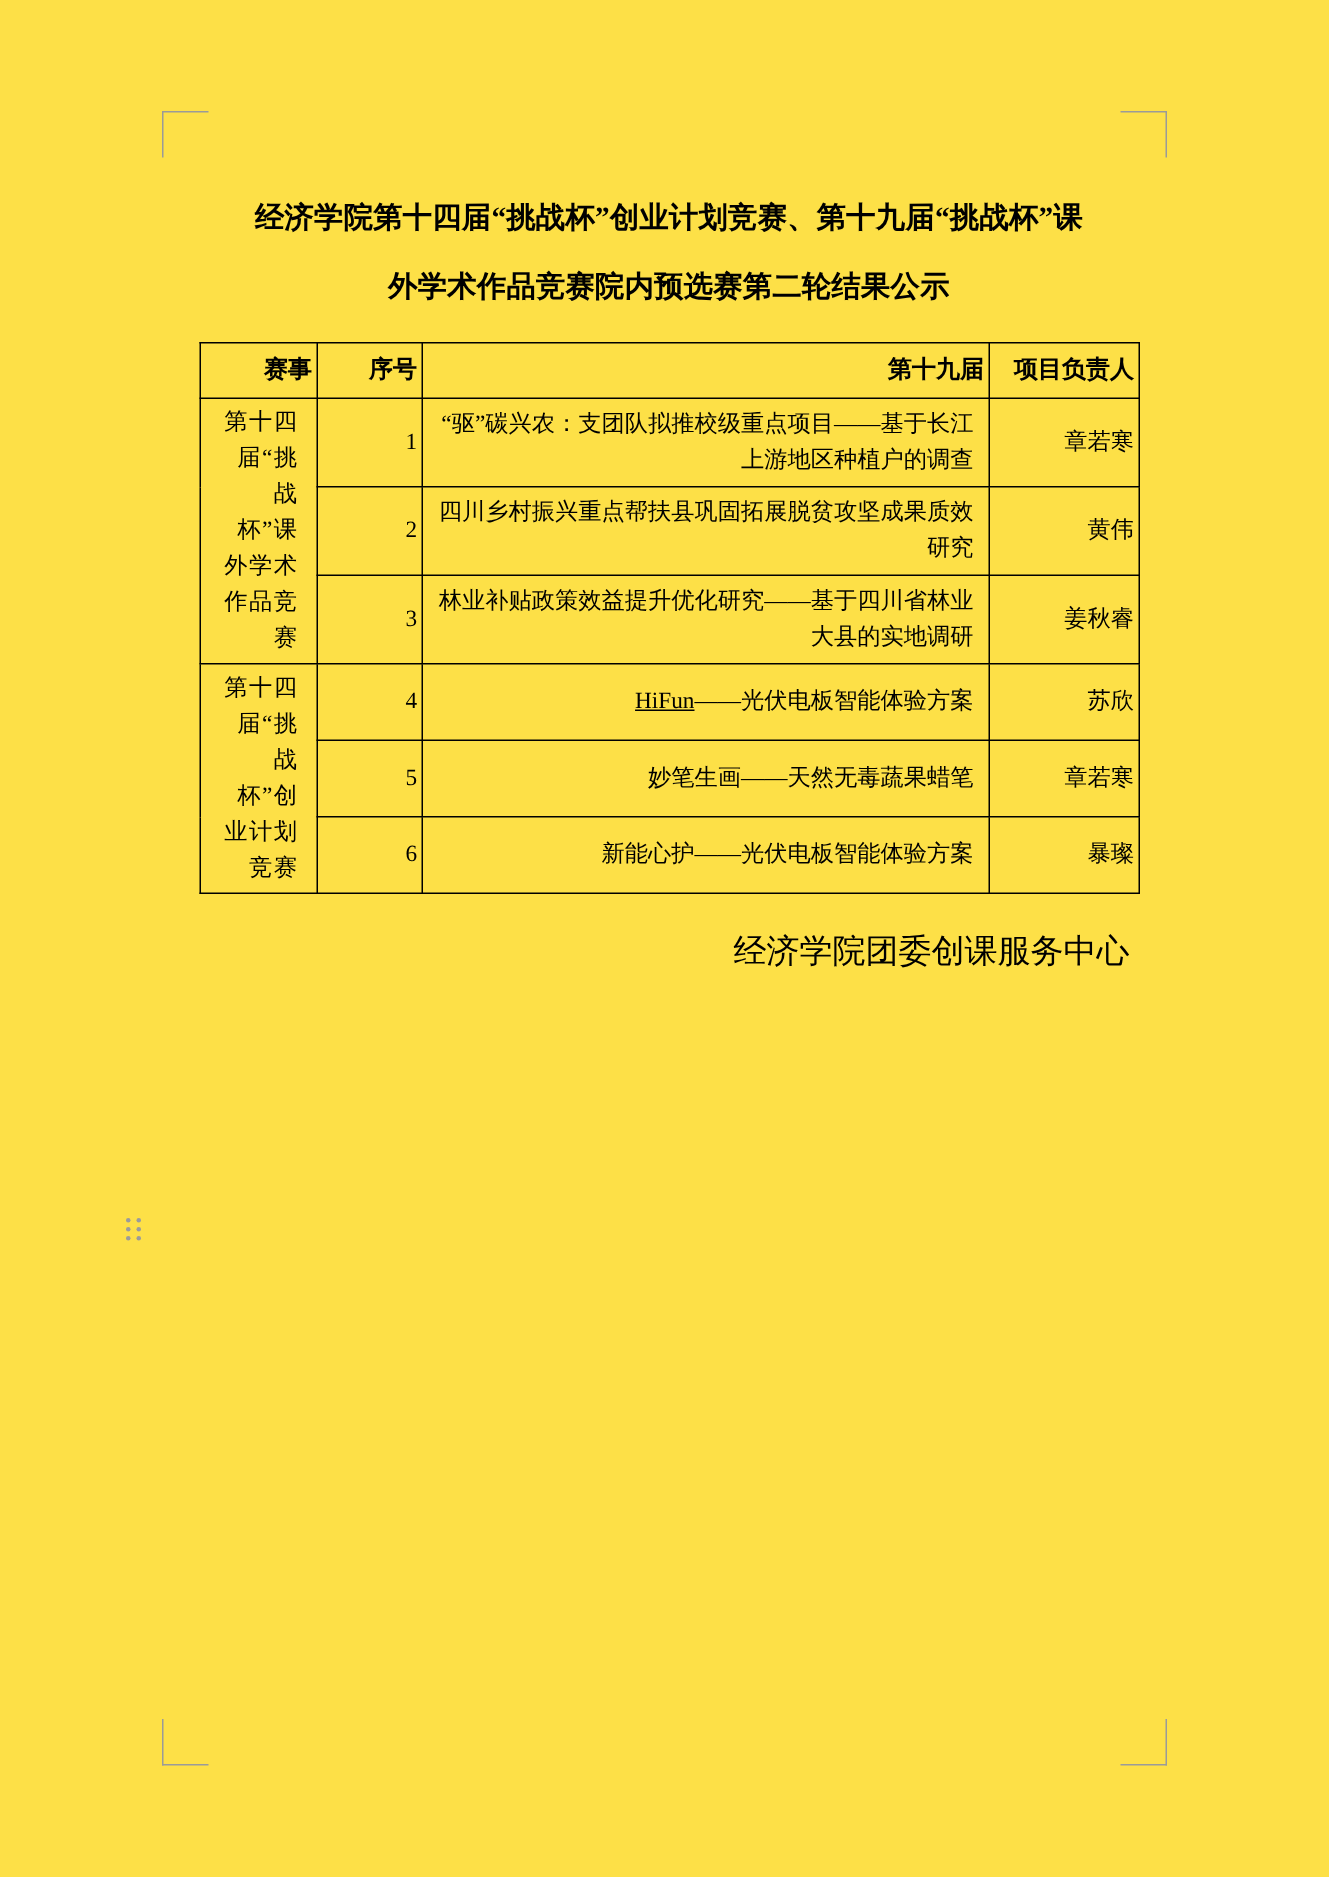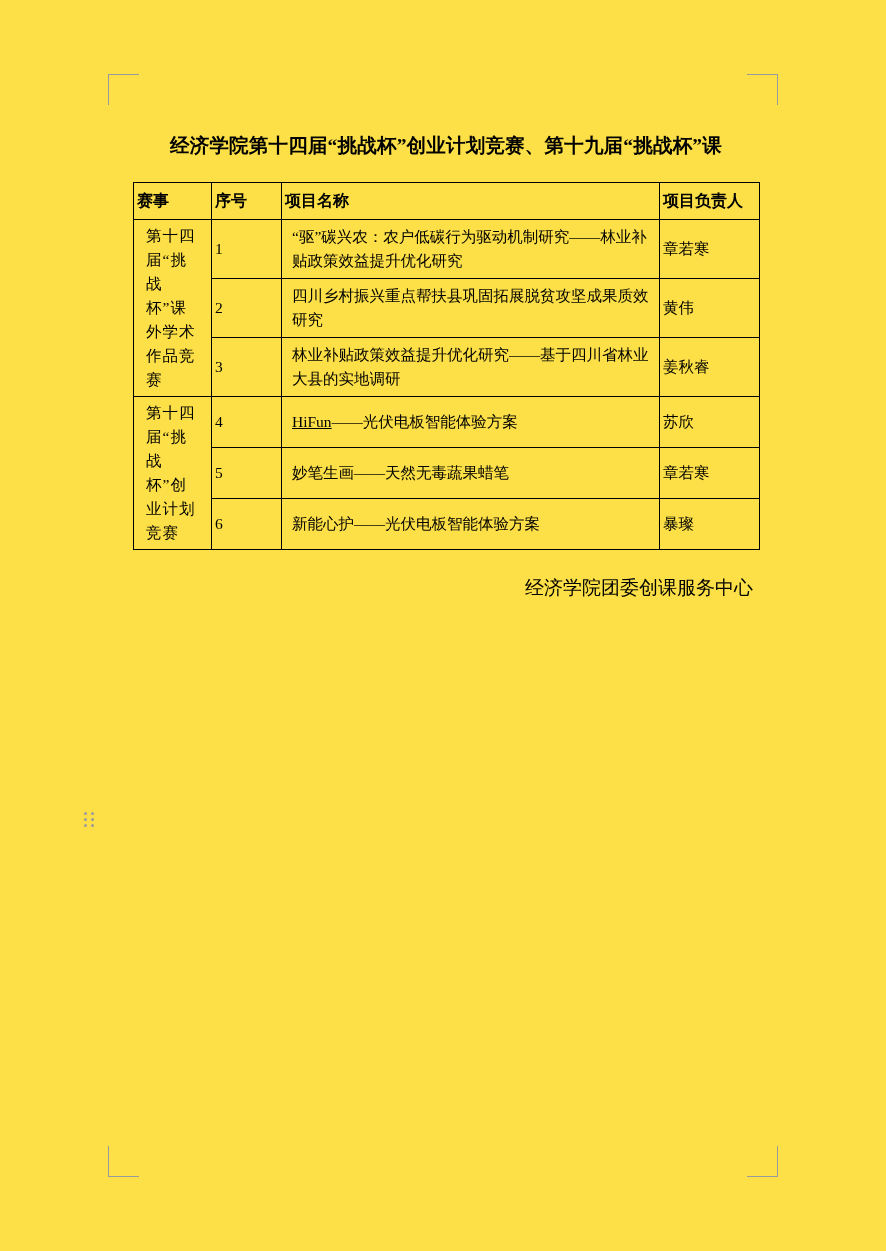--- a/index.html
+++ b/index.html
@@ -65,21 +65,21 @@
   table.results {
     border-collapse: collapse;
     width: 626px;
     margin-top: 18px;
     table-layout: fixed;
   }
   table.results td, table.results th {
     border: 1px solid #000;
     font-size: 15.5px;
     line-height: 24px;
-    text-align: left;
+    text-align: right;
     vertical-align: middle;
     color: #000;
     padding: 4px 3px;
     font-weight: normal;
   }
   table.results thead th {
     font-weight: bold;
     font-size: 16px;
     height: 30px;
     padding: 3px;
@@ -106,21 +106,21 @@
     font-size: 16.5px;
     line-height: 27.5px;
     text-indent: 33px;
     text-align: justify;
     color: #000;
     margin-top: 20px;
   }
   .signature {
     margin-top: 24px;
     text-align: right;
-    font-size: 19px;
+    font-size: 22px;
     line-height: 28px;
     color: #000;
     padding-right: 6px;
   }
   .dot-handle {
     position: absolute;
     left: 84px;
     top: 812px;
     display: grid;
     grid-template-columns: repeat(2, 4px);
@@ -151,44 +151,45 @@
       <i></i>
       <i></i>
       <i></i>
       <i></i>
   </div>
 
   <div class="content">
 
     <h1 class="doc-title">
       <span>经济学院第十四届“挑战杯”创业计划竞赛、第十九届“挑战杯”课</span>
+      <span class="line2">外学术作品竞赛院内预选赛第二轮结果公示</span>
     </h1>
 
 
 
     <table class="results">
       <colgroup>
         <col class="col-event">
         <col class="col-no">
         <col class="col-name">
         <col class="col-leader">
       </colgroup>
       <thead>
         <tr>
           <th>赛事</th>
           <th>序号</th>
-          <th>项目名称</th>
+          <th>第十九届</th>
           <th>项目负责人</th>
         </tr>
       </thead>
       <tbody>
         <tr>
           <td class="event-cell" rowspan="3">第十四届“挑战杯”课外学术作品竞赛</td>
           <td>1</td>
-          <td class="name-cell">“驱”碳兴农：农户低碳行为驱动机制研究——林业补贴政策效益提升优化研究</td>
+          <td class="name-cell">“驱”碳兴农：支团队拟推校级重点项目——基于长江上游地区种植户的调查</td>
           <td>章若寒</td>
         </tr>
         <tr>
           <td>2</td>
           <td class="name-cell">四川乡村振兴重点帮扶县巩固拓展脱贫攻坚成果质效研究</td>
           <td>黄伟</td>
         </tr>
         <tr>
           <td>3</td>
           <td class="name-cell">林业补贴政策效益提升优化研究——基于四川省林业大县的实地调研</td>

